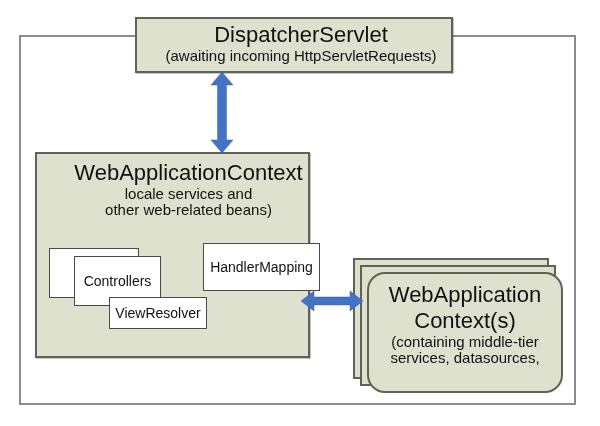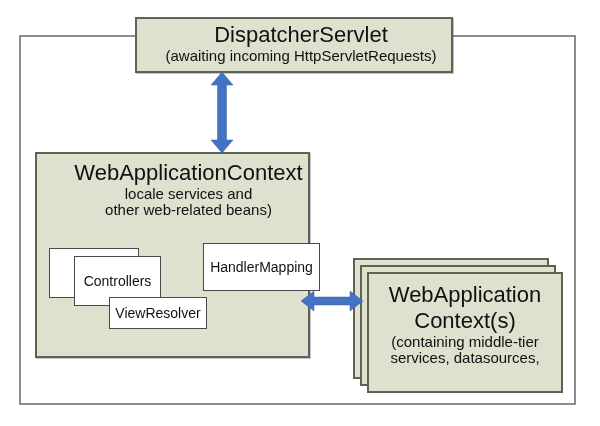--- a/index.html
+++ b/index.html
@@ -50,21 +50,21 @@
   .handler{left:131px;top:89px;width:117px;height:48px;z-index:4;margin-left:35px;}
   .viewres{left:72px;top:143px;width:98px;height:32px;z-index:6;}
 
   .stack{position:absolute;z-index:3;}
   .stack .layer{
     position:absolute;width:196px;height:121px;
     background:var(--box-fill);border:2px solid var(--box-border);box-sizing:border-box;
   }
   .layer-3{left:0;top:0;}
   .layer-2{left:7px;top:7px;}
-  .layer-1{left:14px;top:14px;text-align:center;padding-top:8px;}
+  .layer-1{left:14px;top:14px;text-align:center;padding-top:8px;border-radius:18px;}
 
   .arrow-svg{position:absolute;z-index:7;}
   .arrow-shape{fill:var(--arrow);stroke:#3a62a8;stroke-width:0.5;}
 </style>
 </head>
 <body>
 
 <div class="canvas">
 
   <div class="outer-frame"></div>

